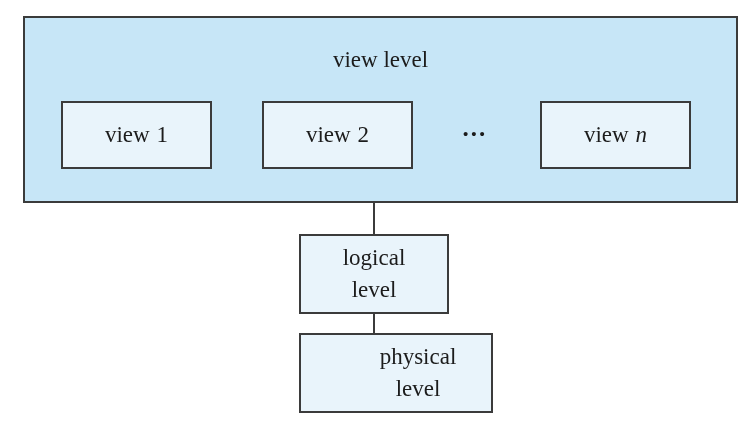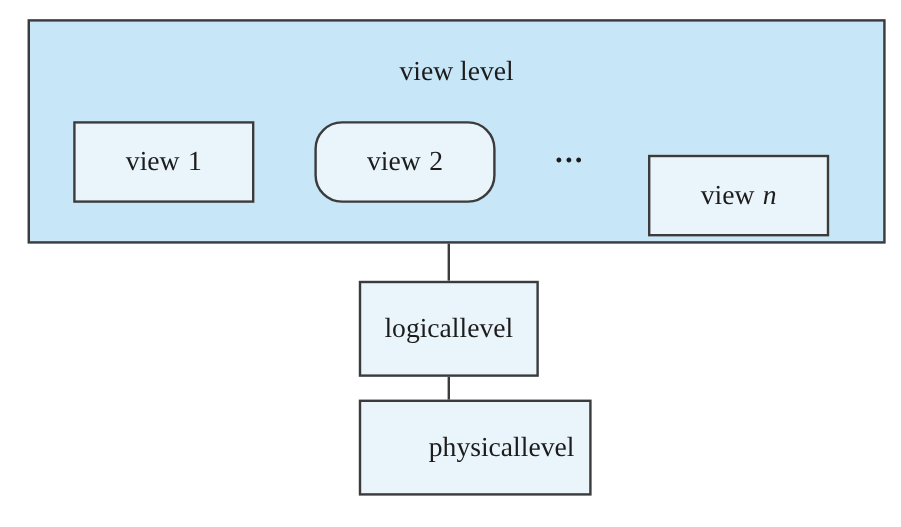--- a/index.html
+++ b/index.html
@@ -49,22 +49,22 @@
   }
   .view-box .num {
     margin-left: 7px;
     font-style: normal;
   }
   .view-box .var {
     margin-left: 7px;
     font-style: italic;
   }
   .view1 { left: 36px; }
-  .view2 { left: 237px; border-radius: 23px; }
-  .viewn { left: 515px; margin-top: 28px; }
+  .view2 { left: 237px; }
+  .viewn { left: 515px; }
   .ellipsis {
     position: absolute;
     left: 388px;
     top: 104px;
     width: 125px;
     height: 24px;
     text-align: center;
     font-size: 15px;
     font-weight: bold;
     letter-spacing: 3px;
@@ -80,21 +80,21 @@
   .c1 { top: 203px; height: 31px; }
   .c2 { top: 314px; height: 31px; }
   .level-box {
     position: absolute;
     left: 299px;
     width: 146px;
     height: 76px;
     background: var(--inner-fill, #e9f4fb);
     border: 2px solid var(--border, #3b3b3b);
     display: flex;
-    flex-direction: row;
+    flex-direction: column;
     align-items: center;
     justify-content: center;
     font-size: 23px;
     line-height: 32px;
     text-align: center;
   }
   .logical  { top: 234px; }
   .physical { top: 333px; padding-left: 44px; }
 </style>
 </head>

